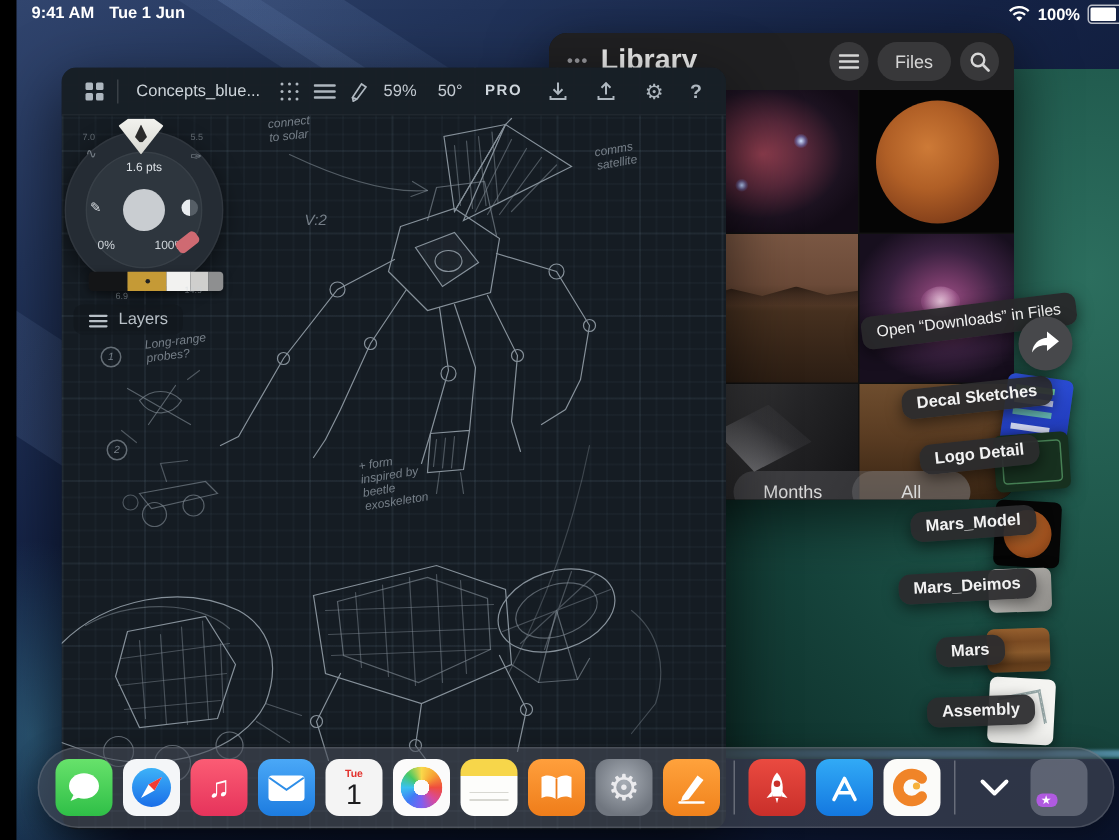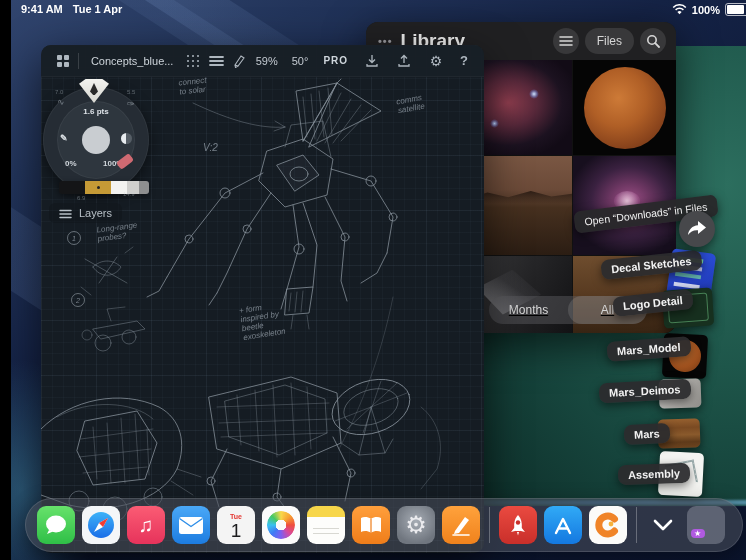--- a/index.html
+++ b/index.html
@@ -50,22 +50,22 @@
   .ph-desert::after{content:"";position:absolute;left:0;top:34%;width:100%;height:14%;
     background:linear-gradient(180deg,rgba(25,16,10,0.8),rgba(25,16,10,0));clip-path:polygon(0 60%,18% 20%,38% 55%,60% 10%,80% 50%,100% 30%,100% 100%,0 100%);}
   .ph-orion{background:radial-gradient(60% 55% at 55% 45%,#9c4f86 0%,#6e3763 30%,#3a2140 62%,#170f1e 100%);}
   .ph-orion::after{content:"";position:absolute;left:40%;top:35%;width:26px;height:20px;border-radius:50%;
     background:radial-gradient(circle,rgba(245,220,235,0.8),rgba(210,130,190,0.2) 70%,rgba(0,0,0,0));}
   .ph-satellite{background:linear-gradient(120deg,#3a3a3c 0%,#222224 55%,#121214 100%);}
   .ph-satellite::after{content:"";position:absolute;left:8%;top:18%;width:62%;height:58%;
     background:linear-gradient(35deg,rgba(220,220,225,0.55),rgba(120,120,128,0.15) 60%,rgba(0,0,0,0));
     clip-path:polygon(0 40%,55% 0,100% 55%,40% 100%);}
   .ph-rover{background:linear-gradient(180deg,#6e4d2e 0%,#5a3c22 45%,#372413 100%);}
-  .seg-wrap{position:absolute;left:123px;top:274px;width:158px;height:28px;border-radius:14px;
-    background:rgba(96,96,100,0.45);display:flex;z-index:6;text-decoration:underline;}
+  .seg-wrap{position:absolute;left:123px;top:292px;width:158px;height:28px;border-radius:14px;
+    background:rgba(96,96,100,0.45);display:flex;z-index:6;}
   .seg{flex:1;display:flex;align-items:center;justify-content:center;color:#d9d9d9;font-size:12px;}
   .seg.selected{background:rgba(255,255,255,0.12);border-radius:14px;}
   
   .concepts{position:absolute;left:30px;top:45px;width:443px;height:508px;border-radius:10px;overflow:hidden;
     box-shadow:0 14px 44px rgba(0,0,0,0.6);z-index:20;
     background-color:#151c23;
     background-image:
       linear-gradient(rgba(150,180,200,0.05) 1px,transparent 1px),
       linear-gradient(90deg,rgba(150,180,200,0.05) 1px,transparent 1px),
       linear-gradient(rgba(150,180,200,0.035) 1px,transparent 1px),
@@ -78,21 +78,21 @@
   .tbtn{display:flex;align-items:center;justify-content:center;width:22px;height:22px;margin:0 3px;color:#aeb7bf;}
   .c-right{margin-left:auto;display:flex;align-items:center;gap:4px;text-align:center;}
   .c-num{color:#c3cad1;font-size:11px;margin:0 5px;}
   .c-pro{color:#cfd6dc;font-size:10px;font-weight:bold;letter-spacing:1px;margin:0 6px;}
   .c-help{color:#aeb7bf;font-size:13px;font-weight:bold;margin:0 6px;}
   .sketch{position:absolute;left:0;top:32px;width:443px;height:476px;}
   .anno{position:absolute;color:rgba(195,206,216,0.55);font-style:italic;font-size:8px;line-height:9px;z-index:6;}
   .marker{position:absolute;width:12px;height:12px;border:1px solid rgba(195,206,216,0.45);border-radius:50%;
     color:rgba(195,206,216,0.55);font-size:7px;display:flex;align-items:center;justify-content:center;z-index:6;font-style:italic;}
   
-  .wheel{position:absolute;left:2px;top:42px;width:106px;height:106px;z-index:7;font-weight:bold;}
+  .wheel{position:absolute;left:2px;top:42px;width:106px;height:106px;z-index:7;}
   .wheel .ring{position:absolute;inset:0;border-radius:50%;background:#252c34;
     box-shadow:0 4px 14px rgba(0,0,0,0.5), inset 0 0 0 1px rgba(255,255,255,0.05);}
   .wheel .inner{position:absolute;left:14px;top:14px;width:78px;height:78px;border-radius:50%;background:#2e363e;
     box-shadow:inset 0 0 0 1px rgba(255,255,255,0.05);}
   .wheel .core{position:absolute;left:39px;top:39px;width:28px;height:28px;border-radius:50%;background:#c9cdd1;}
   .wheel .stroke-label{position:absolute;left:0;top:20px;width:106px;text-align:center;color:#dde2e7;font-size:8px;}
   .wheel .pct-l{position:absolute;left:22px;top:72px;color:#cfd5da;font-size:8px;}
   .wheel .pct-r{position:absolute;left:60px;top:72px;color:#cfd5da;font-size:8px;}
   .wheel .halfmoon{position:absolute;left:78px;top:46px;width:11px;height:11px;border-radius:50%;
     background:linear-gradient(90deg,#e8ecef 50%,#565e66 50%);}
@@ -176,21 +176,21 @@
   <div class="beam b1"></div>
   <div class="beam b2"></div>
   <div class="beam b3"></div>
   <div class="glow-bl"></div>
   <div class="desk"></div>
   <div class="desk-rim"></div>
 
   <div class="statusbar">
     <div class="sb-left">
       <span>9:41 AM</span>
-      <span>Tue 1 Apr</span>
+      <span>Tue 1 Jun</span>
     </div>
     <div class="sb-right">
       <svg width="15" height="11" viewBox="0 0 15 11">
         <path d="M7.5 10.2 L9.6 7.9 A3.4 3.4 0 0 0 5.4 7.9 Z" fill="#fff"></path>
         <path d="M3.6 5.9 A5.6 5.6 0 0 1 11.4 5.9" stroke="#fff" stroke-width="1.5" fill="none"></path>
         <path d="M1.2 3.4 A8.8 8.8 0 0 1 13.8 3.4" stroke="#fff" stroke-width="1.5" fill="none"></path>
       </svg>
       <span>100%</span>
       <div class="batt">
           <div class="fill"></div>

